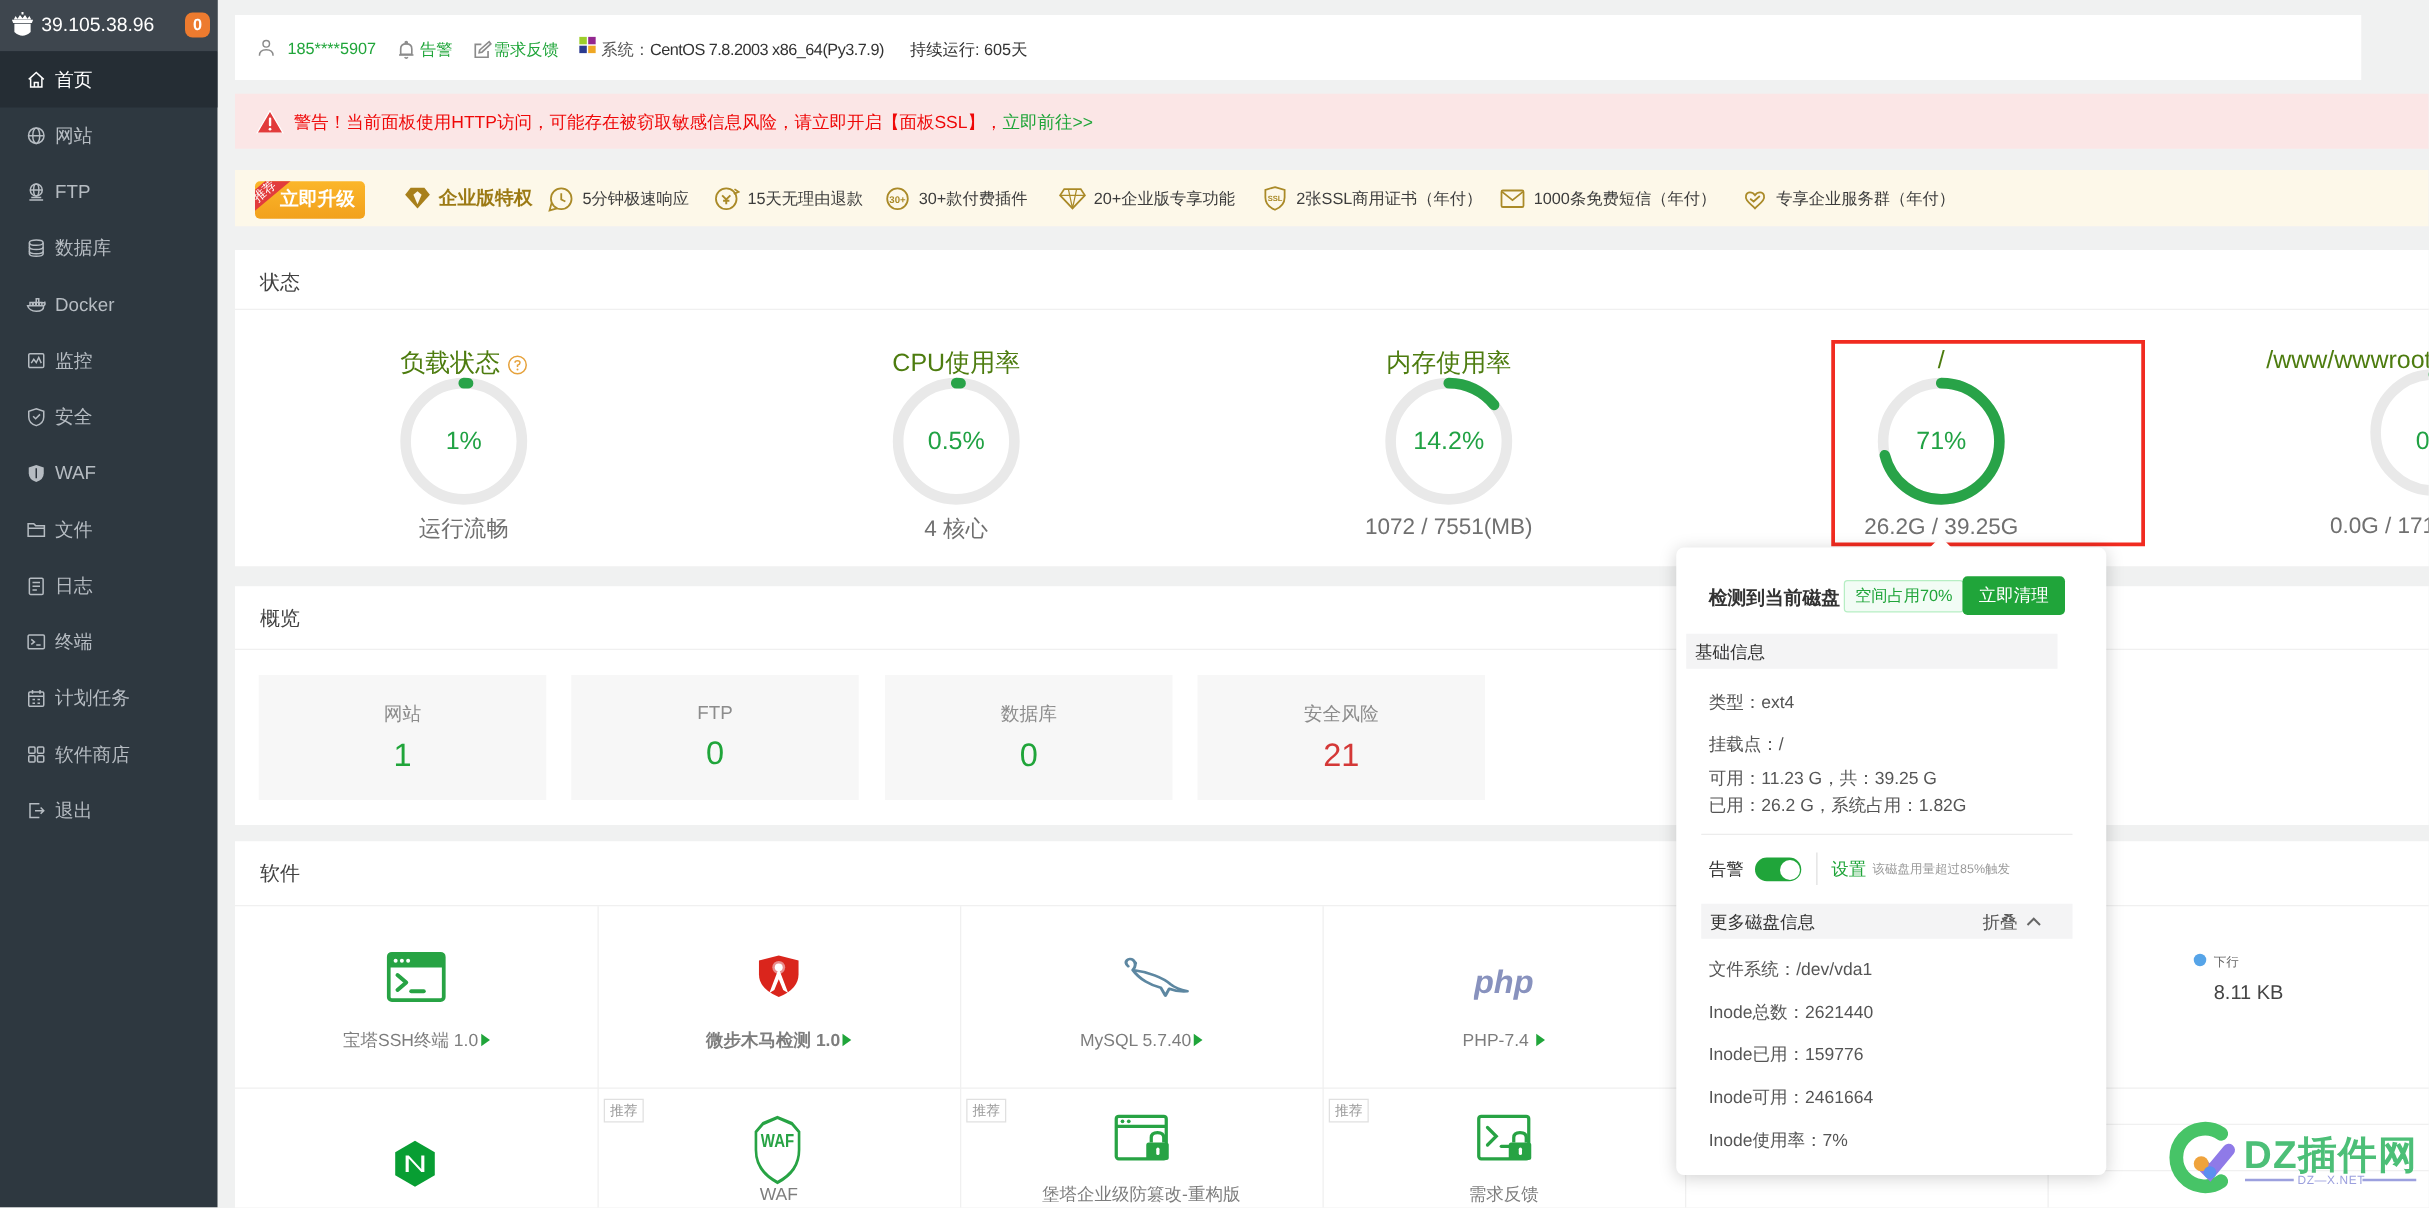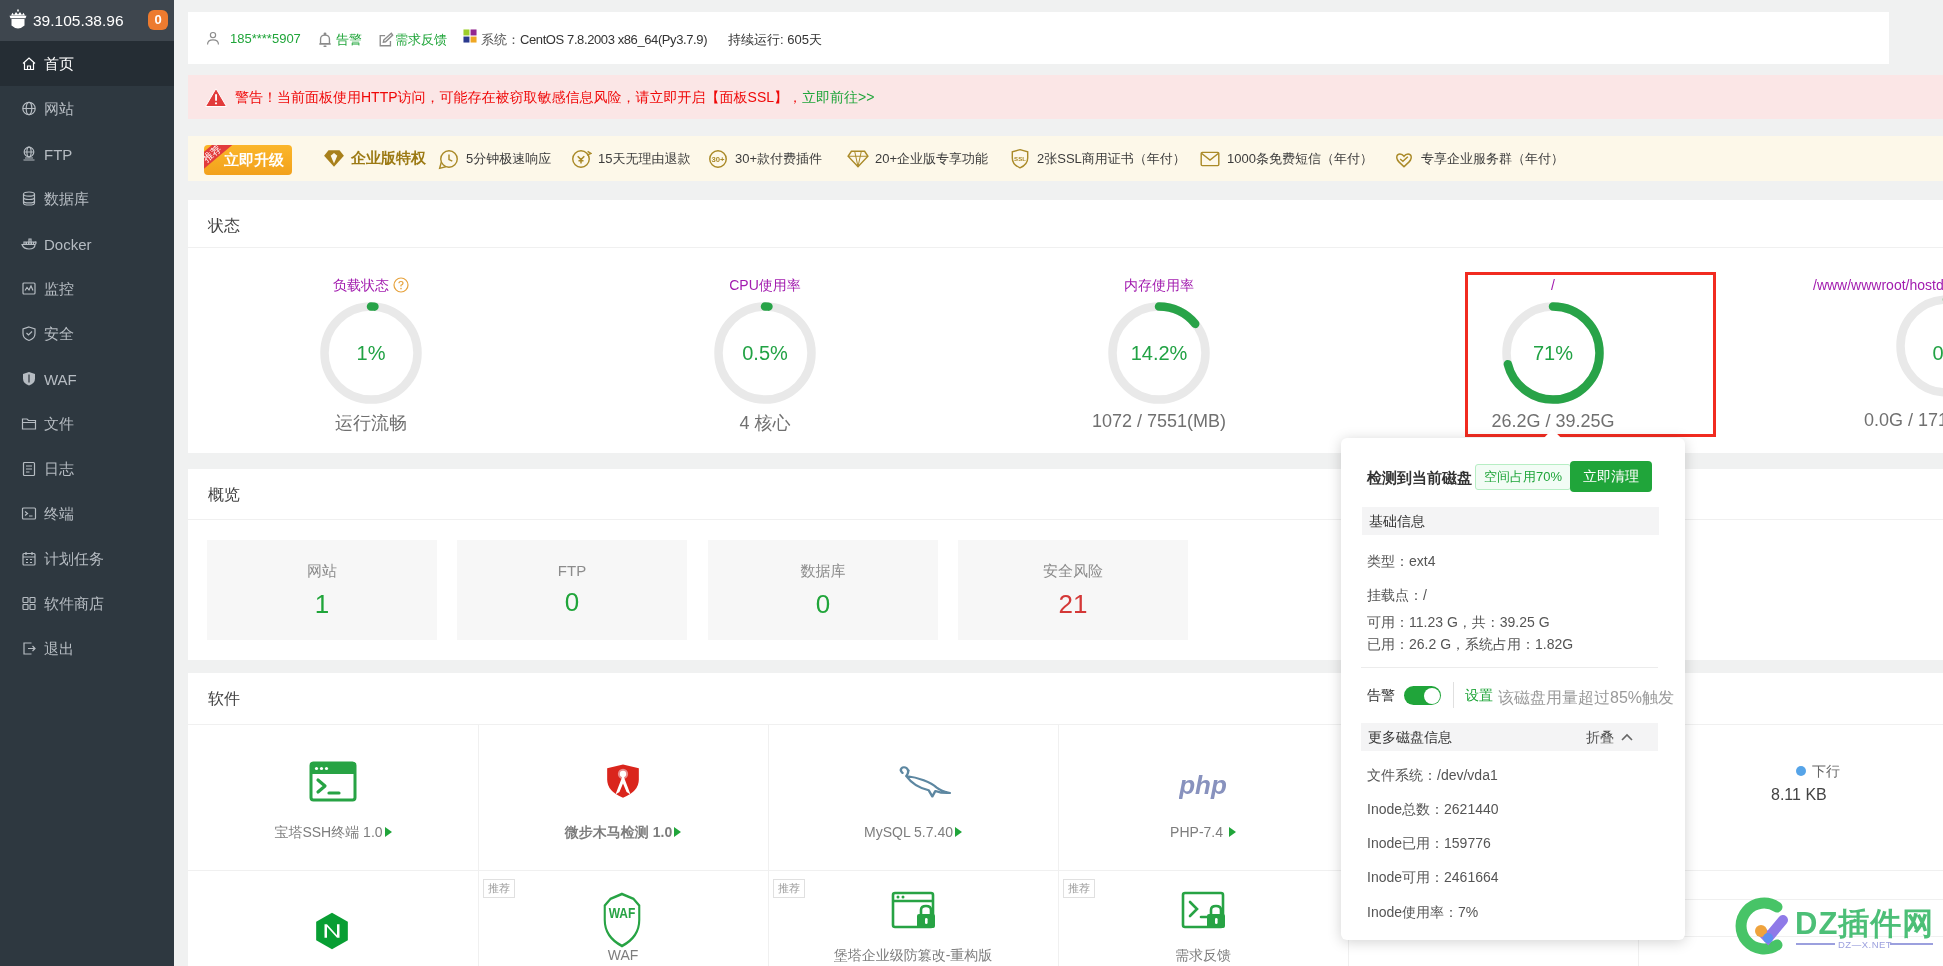--- a/index.html
+++ b/index.html
@@ -405,43 +405,43 @@
         <div class="lab" style="top:76px;">需求反馈</div>
       </div>
       <div class="vline" style="left:290px;top:52px;height:245px;"></div>
       <div class="vline" style="left:580px;top:52px;height:245px;"></div>
       <div class="vline" style="left:870px;top:52px;height:245px;"></div>
       <div class="vline" style="left:1160px;top:52px;height:245px;"></div>
       <div class="vline" style="left:1450px;top:52px;height:245px;"></div>
       <div class="hline" style="left:0;top:197px;width:1800px;"></div>
       <div class="hline" style="left:1480px;top:226px;width:320px;"></div>
       <div class="hline" style="left:1480px;top:263px;width:320px;"></div>
-      <div class="abs" style="left:1608px;top:90px;font-size:14px;color:#666;"><span style="display:inline-block;width:10px;height:10px;border-radius:5px;background:#56a4e8;margin-right:6px;"></span>下行</div>
+      <div class="abs" style="left:1567px;top:90px;font-size:10px;color:#666;"><span style="display:inline-block;width:10px;height:10px;border-radius:5px;background:#56a4e8;margin-right:6px;"></span>下行</div>
       <div class="abs" style="left:1583px;top:113px;font-size:16px;color:#444;">8.11 KB</div>
     </div>
 </div>
 
 <div class="abs" id="popup" style="left:1341px;top:438px;width:344px;height:502px;background:#fff;border-radius:6px;box-shadow:0 2px 14px rgba(0,0,0,0.18);z-index:40;">
   <div class="abs" style="left:205px;top:-6px;width:13px;height:13px;background:#fff;transform:rotate(45deg);"></div>
   <div class="abs" style="left:26px;top:31px;font-size:15px;font-weight:bold;color:#333;">检测到当前磁盘</div>
   <div class="abs" style="left:134px;top:26px;height:26px;line-height:24px;padding:0 8px;font-size:13px;color:#20a53a;background:#f2fcf5;border:1px solid #b7eec4;border-radius:3px;">空间占用70%</div>
   <div class="abs" style="left:229px;top:23px;width:82px;height:31px;background:#20a53a;border-radius:4px;color:#fff;font-size:14px;text-align:center;line-height:31px;">立即清理</div>
-  <div class="abs" style="left:21px;top:69px;width:297px;height:28px;background:#f4f4f5;line-height:28px;"><span style="margin-left:7px;font-size:14px;color:#333;">基础信息</span></div>
+  <div class="abs" style="left:8px;top:69px;width:297px;height:28px;background:#f4f4f5;line-height:28px;"><span style="margin-left:7px;font-size:14px;color:#333;">基础信息</span></div>
   <div class="abs popline" style="left:26px;top:115px;">类型：ext4</div>
   <div class="abs popline" style="left:26px;top:149px;">挂载点：/</div>
   <div class="abs popline" style="left:26px;top:176px;">可用：11.23 G，共：39.25 G</div>
   <div class="abs popline" style="left:26px;top:198px;">已用：26.2 G，系统占用：1.82G</div>
   <div class="abs" style="left:20px;top:229px;width:297px;height:1px;background:#ececec;"></div>
   <div class="abs" style="left:26px;top:249px;font-size:14px;color:#333;">告警</div>
   <div class="abs" style="left:63px;top:248px;width:37px;height:19px;background:#20a53a;border-radius:10px;">
     <div class="abs" style="right:1.5px;top:1.5px;width:16px;height:16px;background:#fff;border-radius:8px;"></div>
   </div>
   <div class="abs" style="left:112px;top:244px;width:1px;height:26px;background:#e0e0e0;"></div>
   <div class="abs" style="left:124px;top:249px;font-size:14px;color:#20a53a;">设置</div>
-  <div class="abs" style="left:157px;top:250px;font-size:16px;color:#9a9a9a;">该磁盘用量超过85%触发</div>
+  <div class="abs" style="left:157px;top:250px;font-size:10px;color:#9a9a9a;">该磁盘用量超过85%触发</div>
   <div class="abs" style="left:20px;top:285px;width:297px;height:28px;background:#f4f4f5;line-height:28px;">
     <span style="margin-left:7px;font-size:14px;color:#333;">更多磁盘信息</span>
     <span class="abs" style="right:44px;font-size:14px;color:#555;">折叠</span>
     <svg class="abs" style="right:25px;top:10px" width="12" height="8" viewBox="0 0 12 8" fill="none" stroke="#666" stroke-width="1.6">
         <path d="M1 7 L6 2 L11 7"></path>
       </svg>
   </div>
   <div class="abs popline" style="left:26px;top:329px;">文件系统：/dev/vda1</div>
   <div class="abs popline" style="left:26px;top:363px;">Inode总数：2621440</div>
   <div class="abs popline" style="left:26px;top:397px;">Inode已用：159776</div>
@@ -468,21 +468,21 @@
   .mitem { position:relative; height:45px; color:#b6bcc2; font-size:15px; }
   .mitem.active { background:#252d34; color:#fff; }
   .mitem .txt { position:absolute; left:44px; top:50%; transform:translateY(-50%); }
   .mitem svg { position:absolute; left:21px; top:50%; transform:translateY(-50%); }
   
   .pitem { position:absolute; top:0; height:45px; display:flex; align-items:center; }
   .pitem .txt { font-size:13px; color:#3c3c3c; margin-left:6px; white-space:nowrap; }
   .pitem.gold .txt { color:#9c7a14; font-weight:bold; font-size:15px; }
   
   .gauge { position:absolute; top:0; width:200px; text-align:center; }
-  .gauge .lab { font-size:14px; color:#a21caf; height:27px; padding-top:7px; white-space:nowrap; }
+  .gauge .lab { font-size:20px; color:#4d7c0f; height:27px; padding-top:7px; white-space:nowrap; }
   .gauge .lab svg { display:inline; }
   .gauge .val { position:absolute; width:100%; top:72px; font-size:20px; color:#21a244; }
   .gauge .bot { font-size:18px; color:#707070; margin-top:3px; white-space:nowrap; }
   
   .ovcard { position:absolute; top:71px; width:230px; height:100px; background:#f7f7f7; text-align:center; }
   .ovcard .t { margin-top:22px; font-size:15px; color:#8c8c8c; }
   .ovcard .n { margin-top:8px; font-size:26px; color:#20a53a; }
   
   .scell { position:absolute; width:290px; height:146px; }
   .scell .lab { position:absolute; width:100%; text-align:center; font-size:14px; color:#7d7d7d; }

